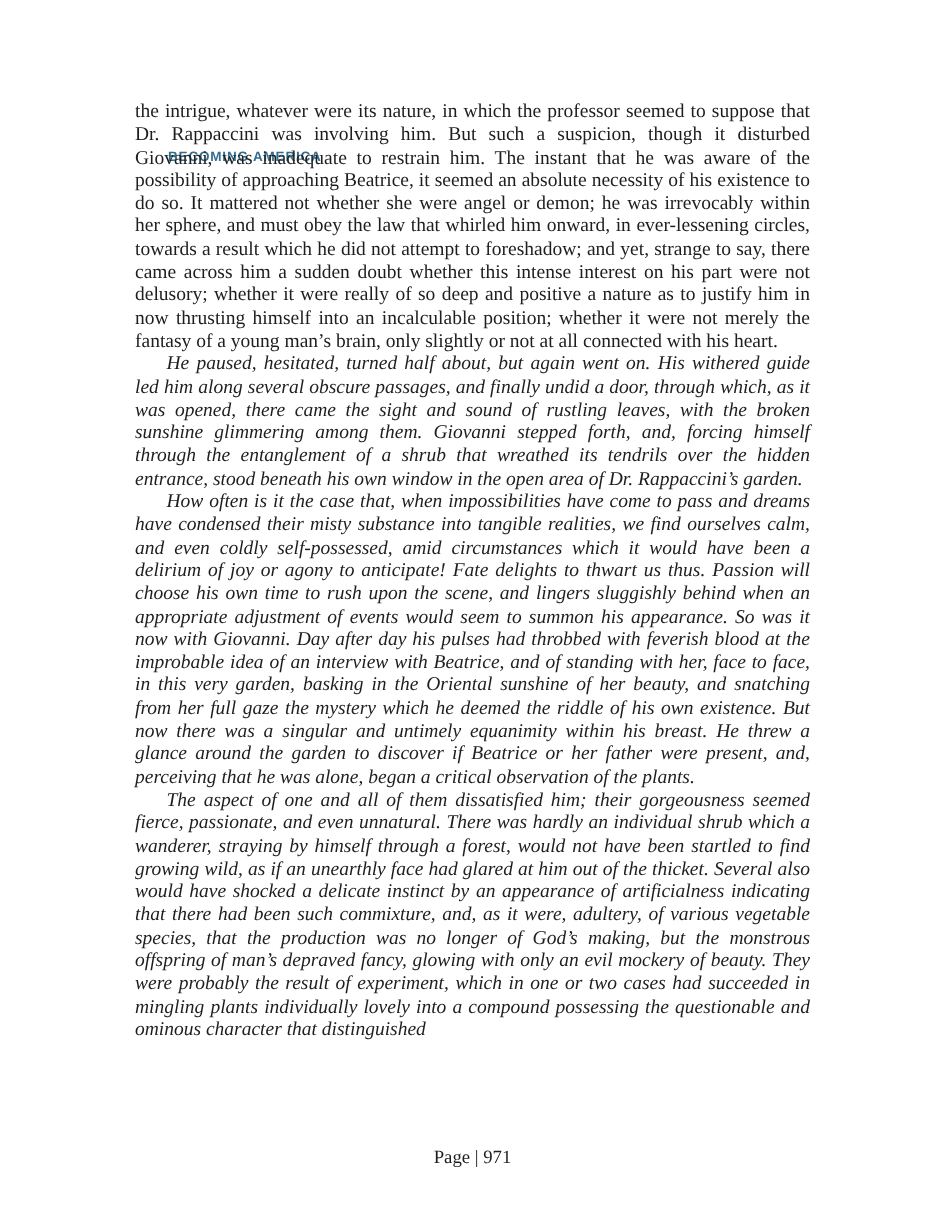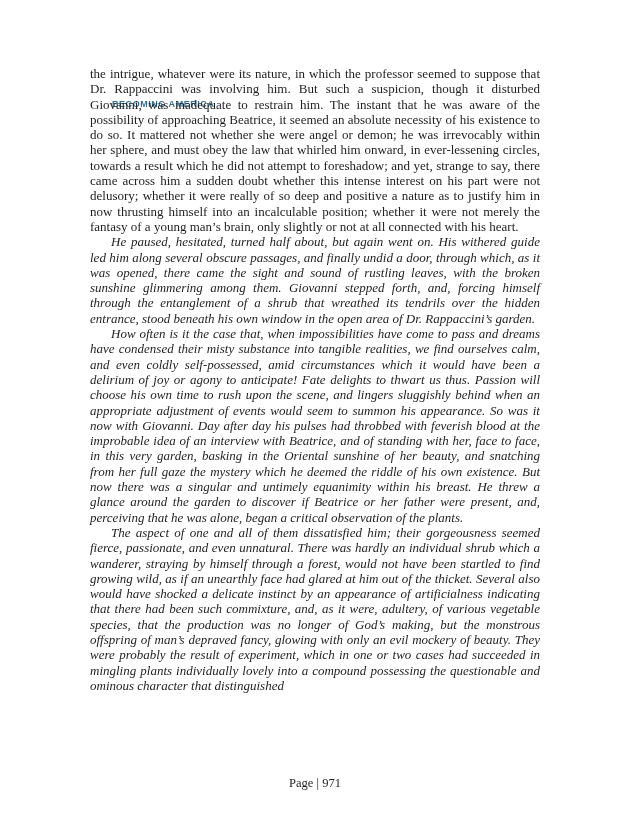--- a/index.html
+++ b/index.html
@@ -40,21 +40,21 @@
     color:var(--body-color);
     font-size:13px;
     line-height:15.3px;
     text-align:justify;
     text-justify:inter-word;
   }
   .body-text p{margin:0;padding:0;}
   .body-text p + p{text-indent:21px;font-style:italic;}
   .page-footer{
     position:absolute;
-    bottom:24px;left:0;
+    bottom:36px;left:0;
     width:100%;
     text-align:center;
     font-size:12.5px;
     color:var(--body-color);
   }
 </style>
 </head>
 <body>
 
 <div class="page">

